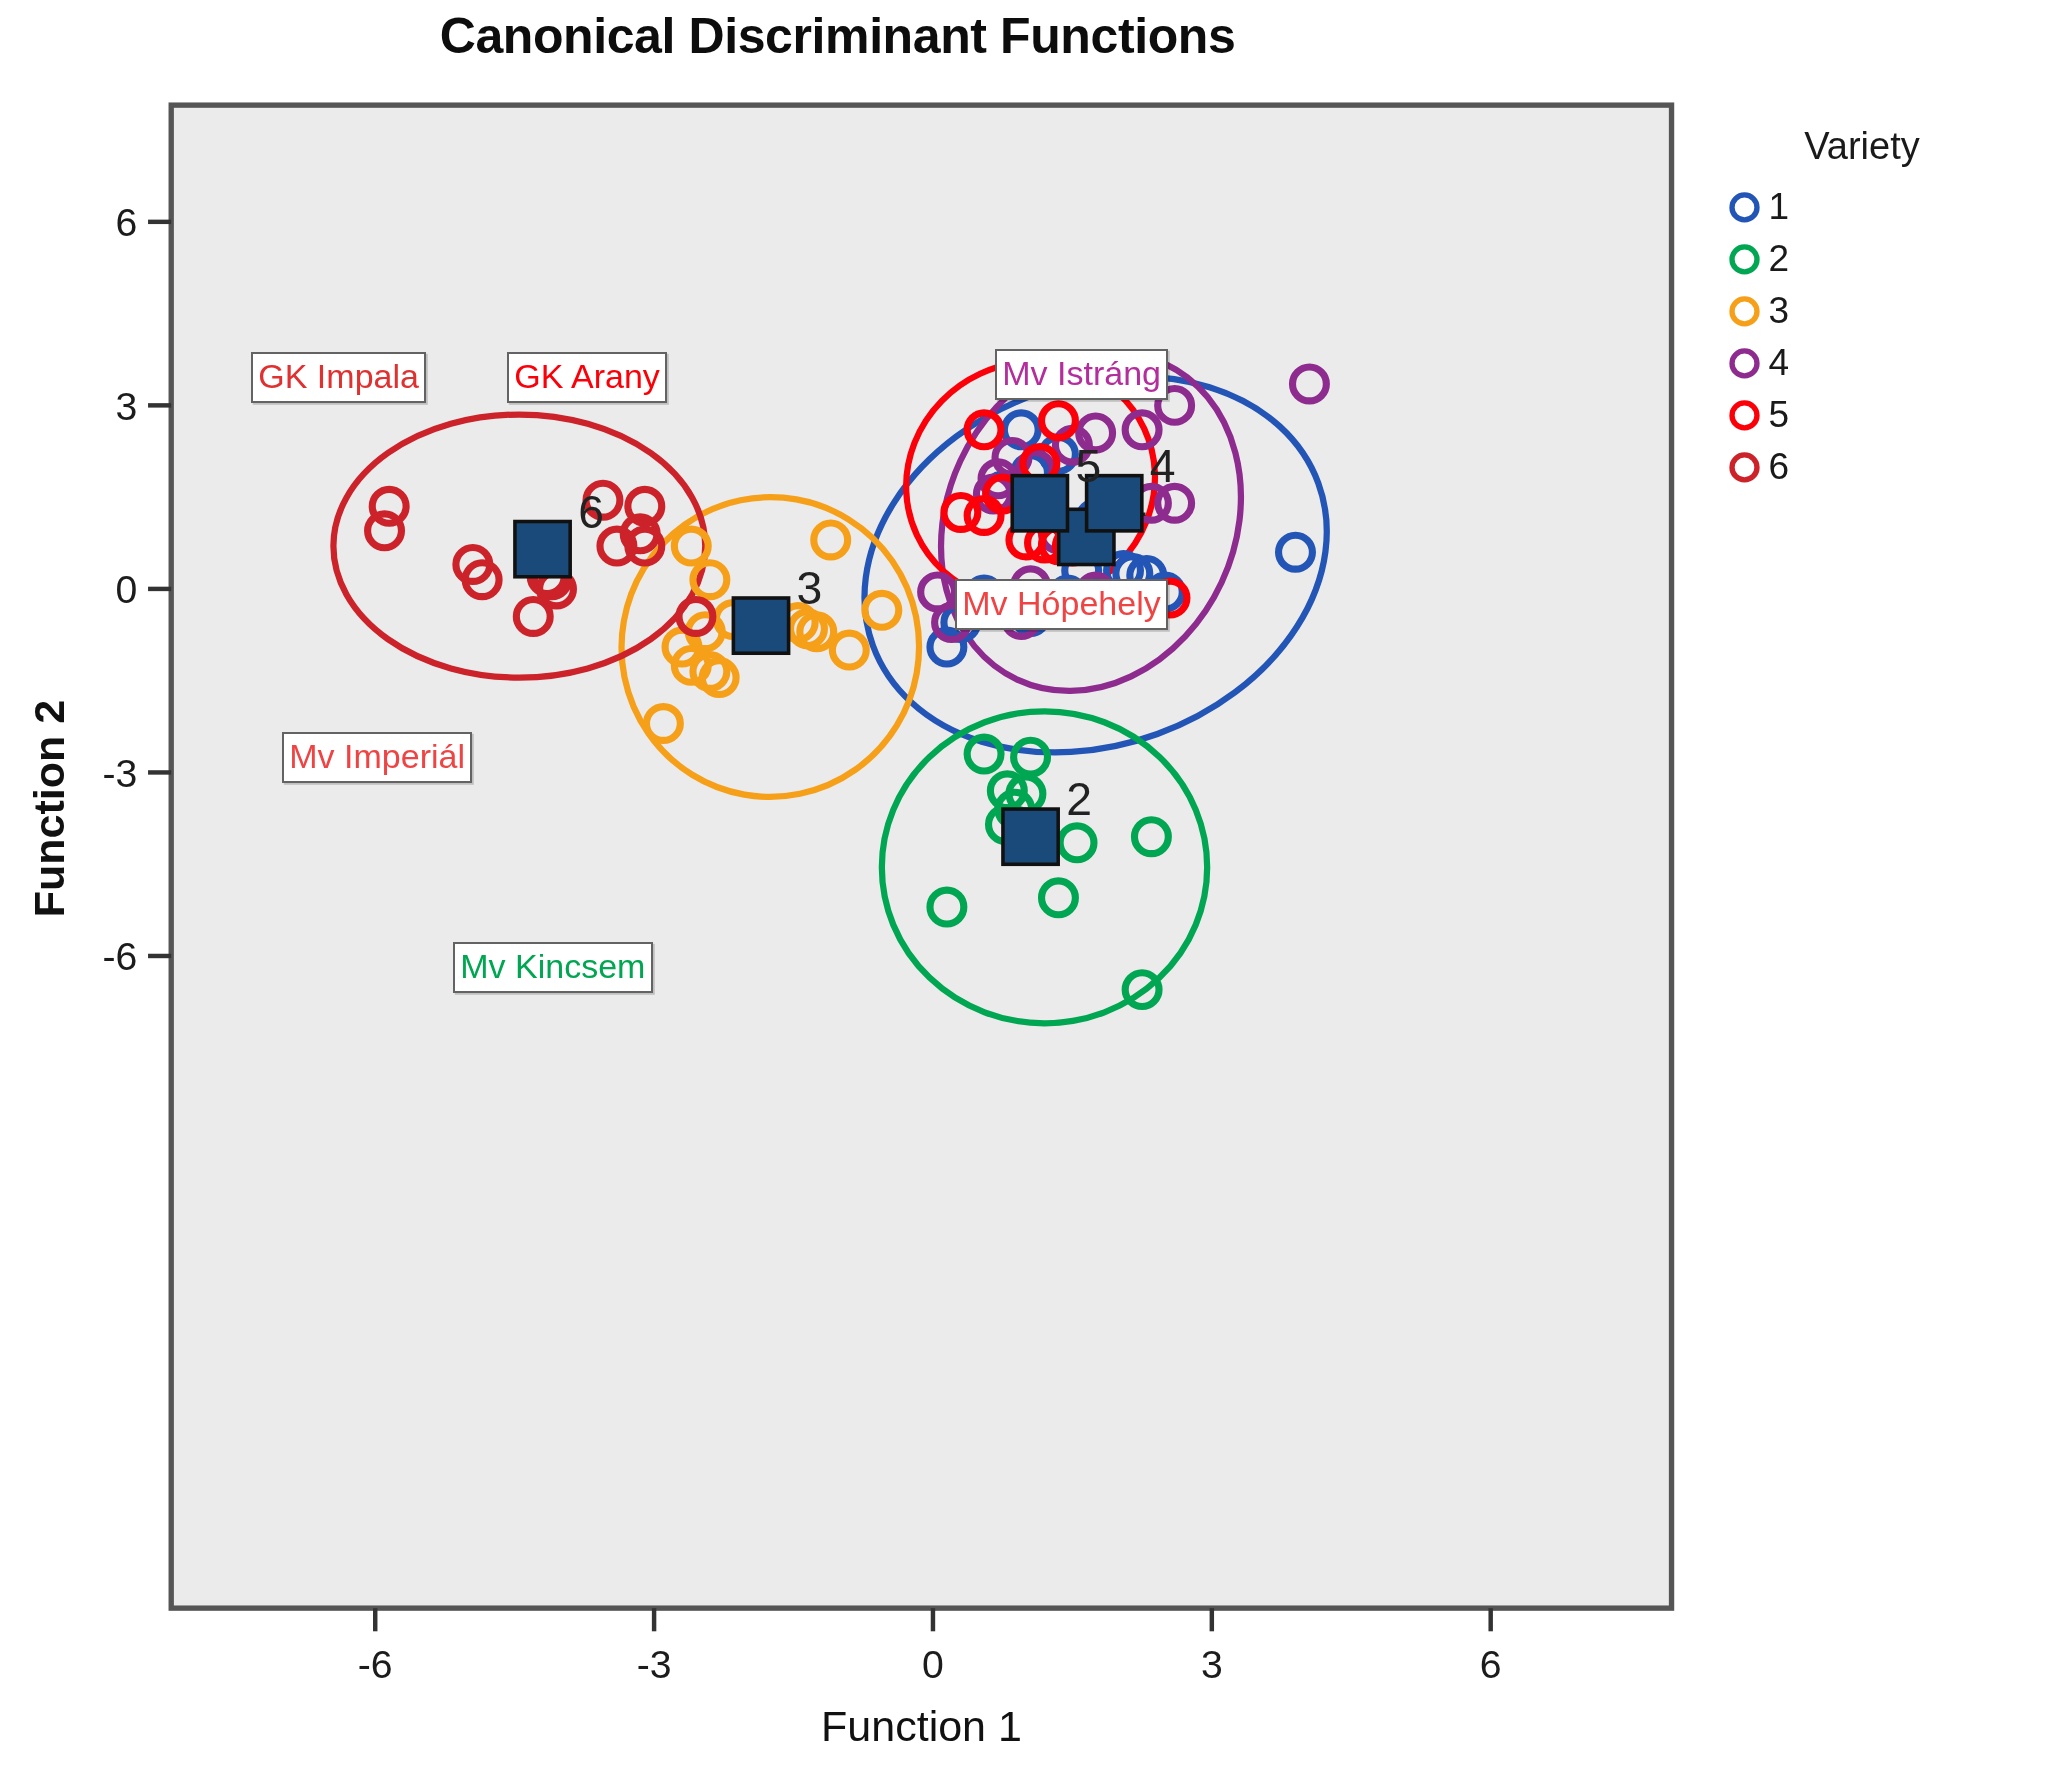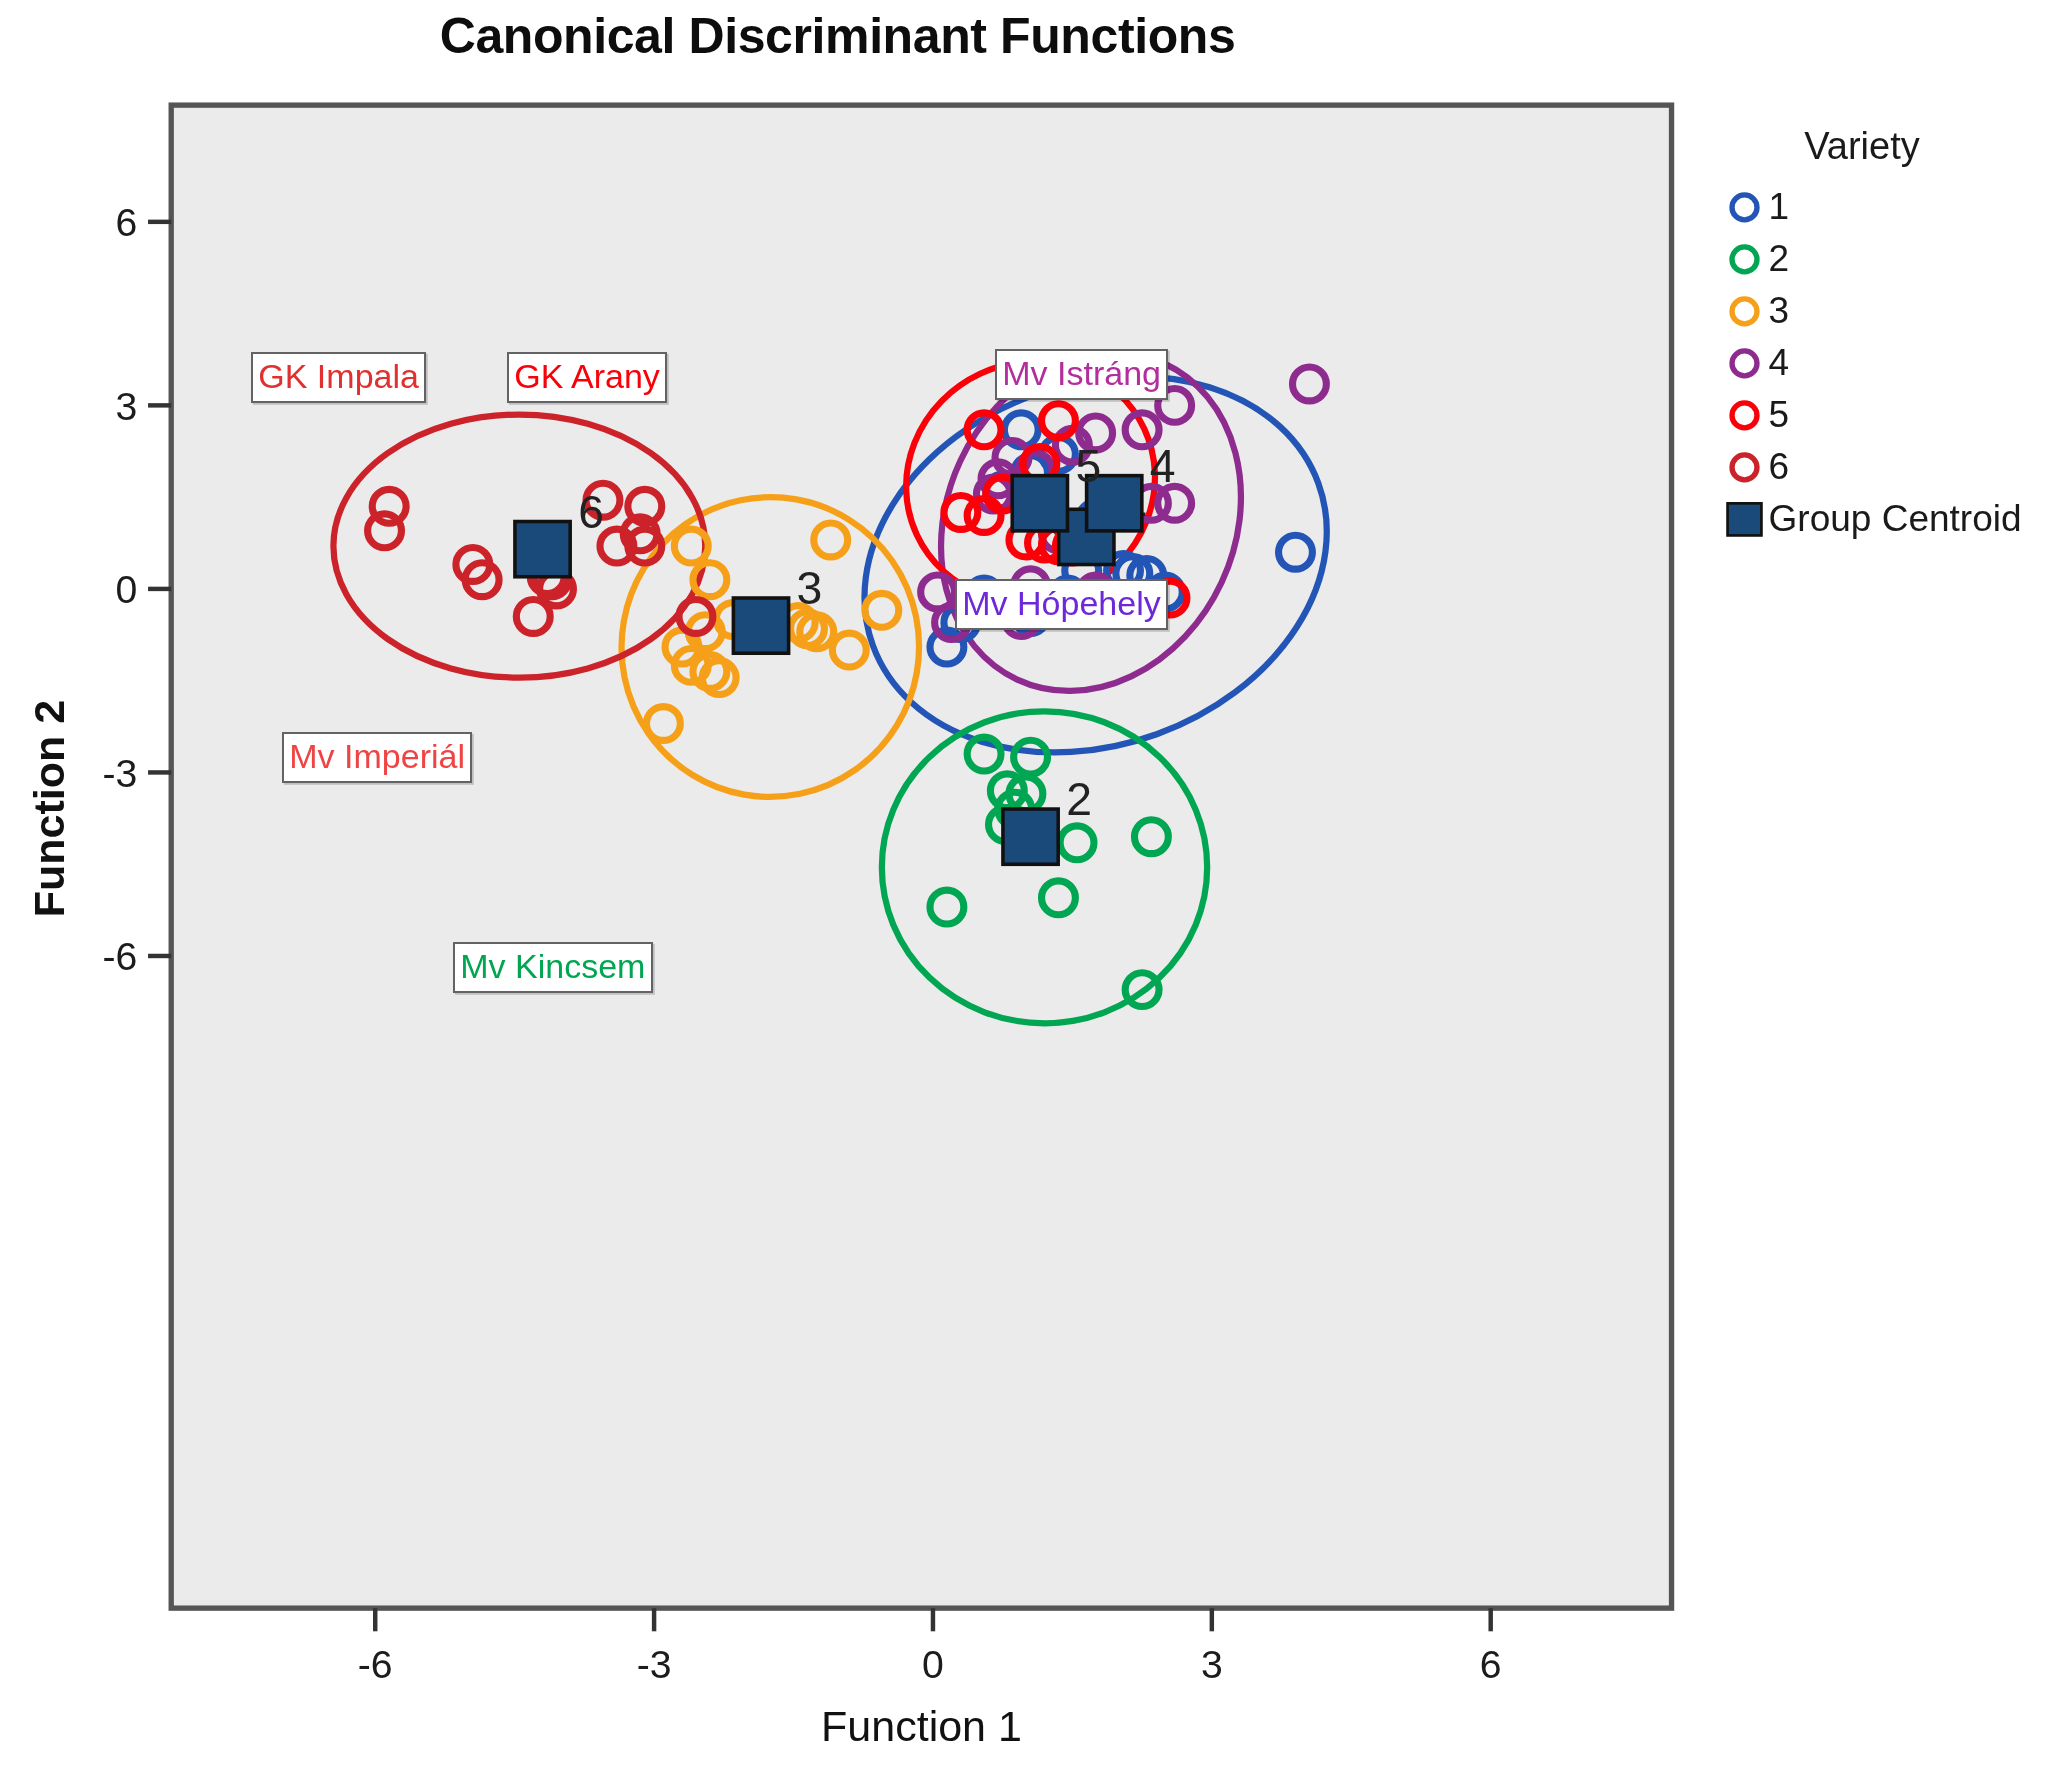--- a/index.html
+++ b/index.html
@@ -208,29 +208,23 @@
             <circle cx="23" cy="24" r="14" fill="none" stroke="#fb0008" stroke-width="6"></circle>
           </svg>
           <span class="legend-label">5</span>
         </div>
         <div class="legend-row">
           <svg class="legend-swatch" viewBox="0 0 46 46">
             <circle cx="23" cy="24" r="14" fill="none" stroke="#cc2229" stroke-width="6"></circle>
           </svg>
           <span class="legend-label">6</span>
         </div>
-        <div class="legend-row">
-          <svg class="legend-swatch" viewBox="0 0 46 46">
-            <rect x="4" y="6" width="38" height="36" fill="#194a7a" stroke="#111" stroke-width="3"></rect>
-          </svg>
-          <span class="legend-label">Group Centroid</span>
-        </div>
       </div>
   </div>
 
 <div class="ann" style="left: 212px; top: 352px; color: rgb(224, 48, 48);">GK Impala</div>
     <div class="ann" style="left: 468px; top: 352px; color: rgb(251, 0, 8);">GK Arany</div>
     <div class="ann" style="left: 956px; top: 349px; color: rgb(179, 45, 156);">Mv Istráng</div>
-    <div class="ann" style="left: 916px; top: 579px; color: #6d28d9;">Mv Hópehely</div>
+    <div class="ann" style="left: 916px; top: 579px; color: #ef4444;">Mv Hópehely</div>
     <div class="ann" style="left: 243px; top: 732px; color: #ef4444;">Mv Imperiál</div>
     <div class="ann" style="left: 414px; top: 942px; color: rgb(0, 166, 81);">Mv Kincsem</div>
   </div>
 
 
 </body></html>

